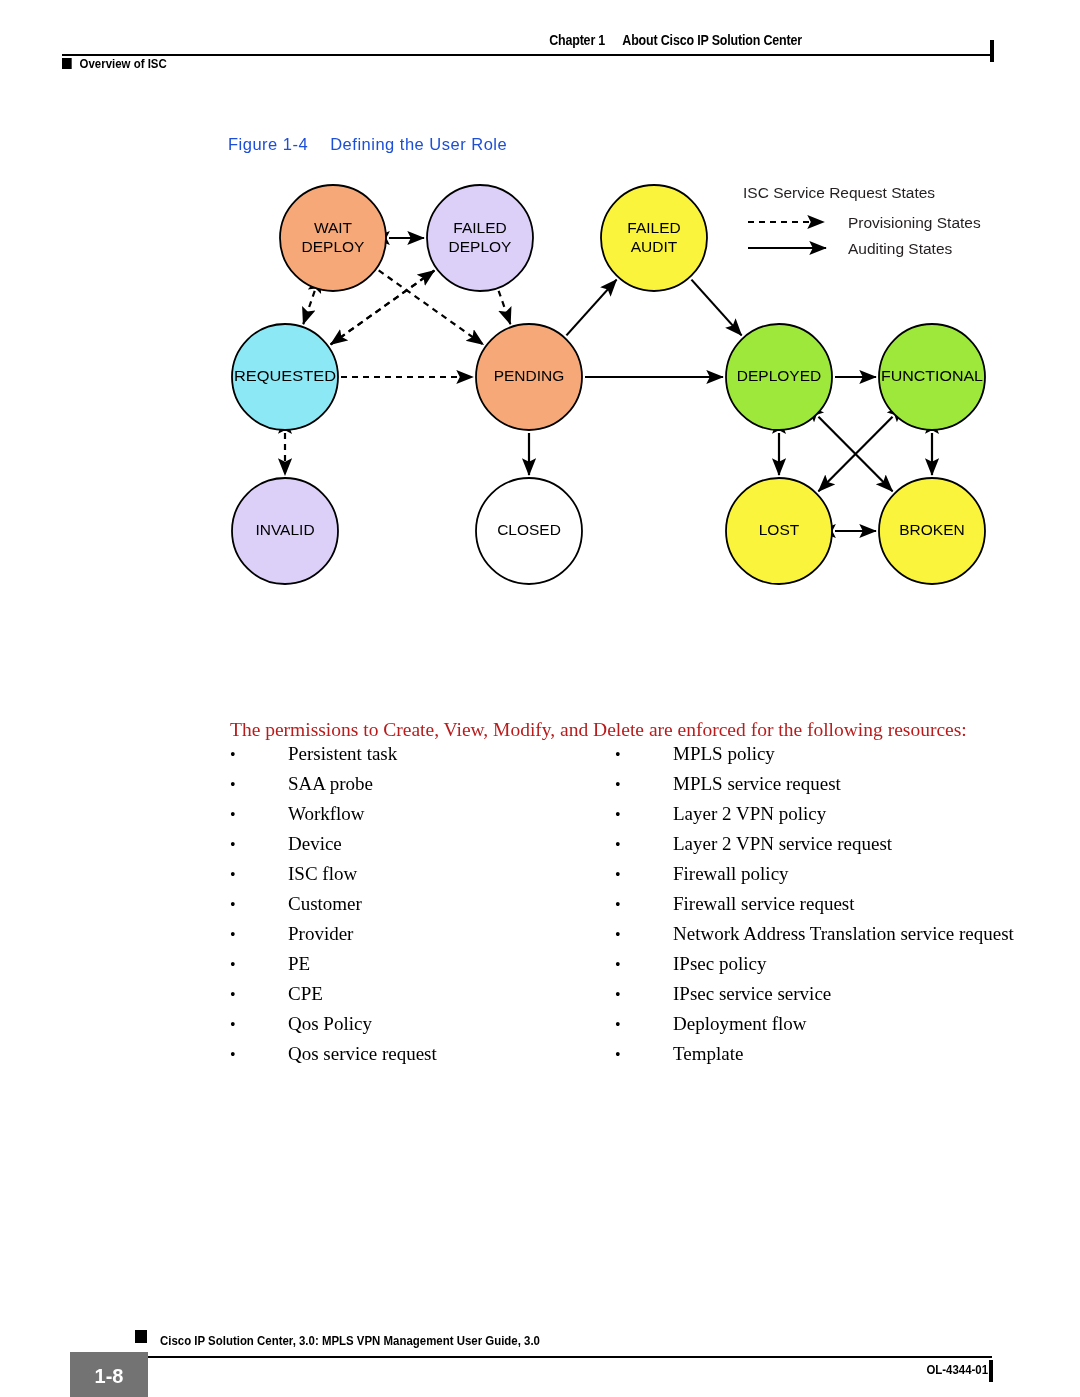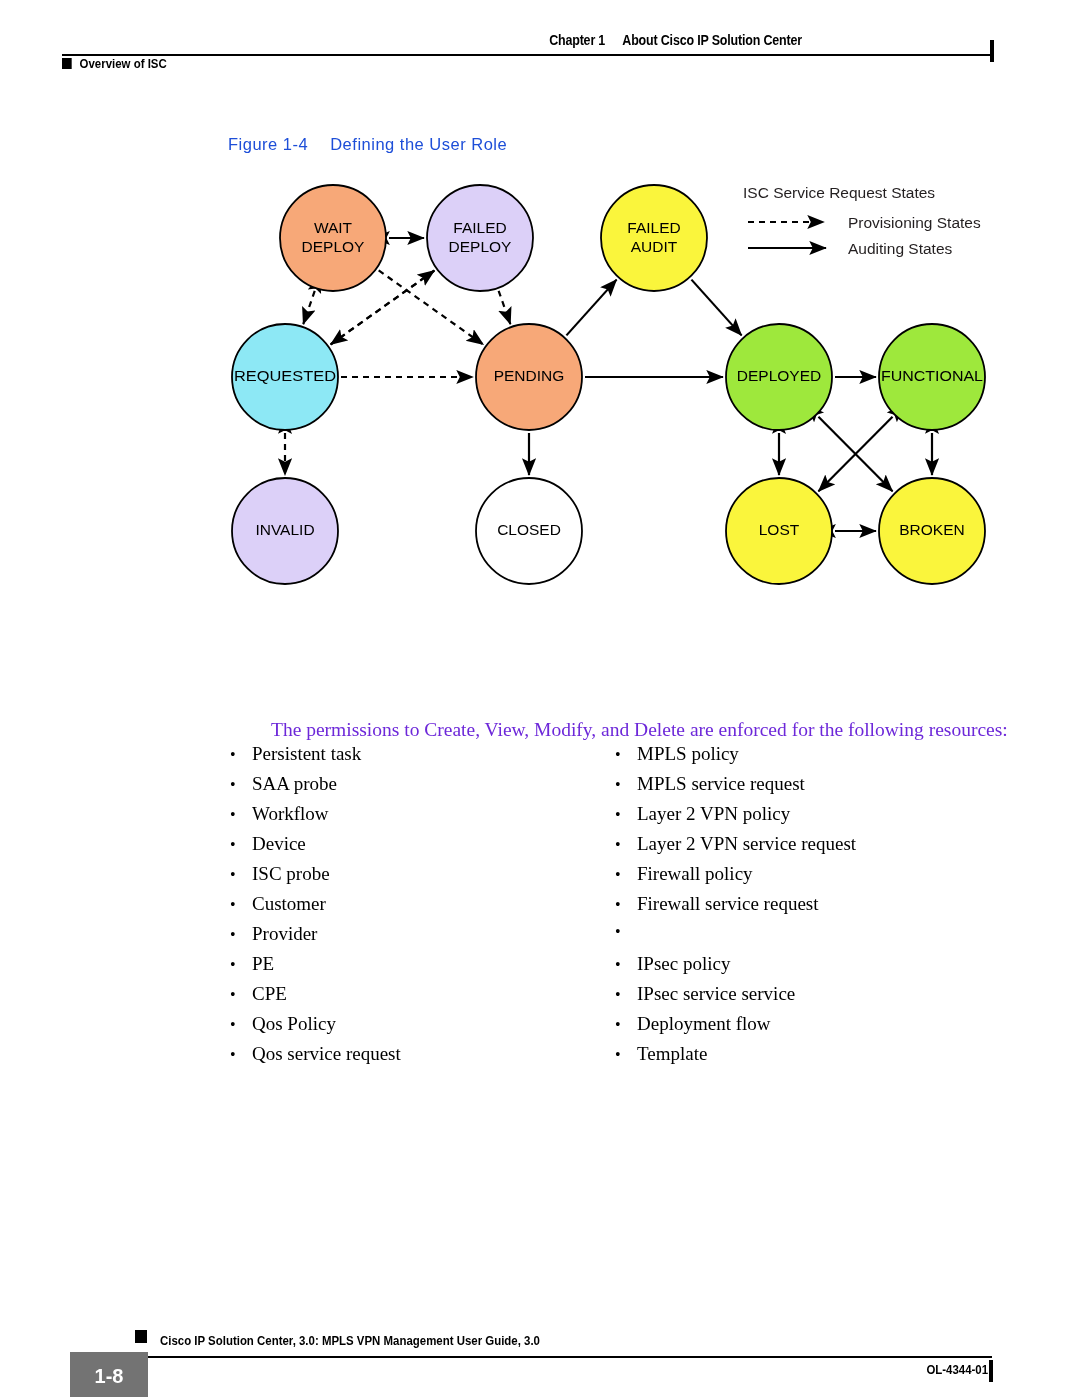--- a/index.html
+++ b/index.html
@@ -67,34 +67,34 @@
   .fig-id {
     font-family:"Liberation Sans", sans-serif;
     font-size:12px; fill:#231f20;
   }
 
   
   #intro-para {
     position:absolute; left:230px; top:697px;
     width:760px;
     font-family:"Liberation Serif", serif;
-    font-size:19.5px; line-height:1.35; color:#6d28d9;margin-left:41px;
+    font-size:19.5px; line-height:1.35; color:#b91c1c;
   }
   #bullets { position:absolute; left:230px; top:744px; width:770px; display:flex; }
   .bcol { width:385px; }
   .bcol.right { width:385px; }
   .bitem {
     display:flex; align-items:baseline;
     font-family:"Liberation Serif", serif;
     font-size:19px; line-height:1.0;
     height:30px;
     color:#000;
   }
   .bdot { width:22px; flex:none; font-size:16px; line-height:1; }
-  .btxt { white-space:nowrap; }
+  .btxt { white-space:nowrap;margin-left:36px; }
 
   
   #footer { position:absolute; left:0; top:1290px; width:1080px; height:90px;margin-top:42px; }
   .ftr-title {
     position:absolute; left:160px; top:1px;
     font-family:"Liberation Sans", sans-serif;
     font-weight:bold; font-size:13px; white-space:nowrap;
     transform:scaleX(0.88); transform-origin:left center;
   }
   .ftr-sq { position:absolute; left:135px; top:-2px; width:12px; height:13px; background:#000; }
@@ -240,21 +240,21 @@
       <div class="bitem">
         <span class="bdot">•</span>
         <span class="btxt">Workflow</span>
       </div>
       <div class="bitem">
         <span class="bdot">•</span>
         <span class="btxt">Device</span>
       </div>
       <div class="bitem">
         <span class="bdot">•</span>
-        <span class="btxt">ISC probe</span>
+        <span class="btxt">ISC flow</span>
       </div>
       <div class="bitem">
         <span class="bdot">•</span>
         <span class="btxt">Customer</span>
       </div>
       <div class="bitem">
         <span class="bdot">•</span>
         <span class="btxt">Provider</span>
       </div>
       <div class="bitem">
@@ -294,20 +294,21 @@
       <div class="bitem">
         <span class="bdot">•</span>
         <span class="btxt">Firewall policy</span>
       </div>
       <div class="bitem">
         <span class="bdot">•</span>
         <span class="btxt">Firewall service request</span>
       </div>
       <div class="bitem">
         <span class="bdot">•</span>
+        <span class="btxt">Network Address Translation service request</span>
       </div>
       <div class="bitem">
         <span class="bdot">•</span>
         <span class="btxt">IPsec policy</span>
       </div>
       <div class="bitem">
         <span class="bdot">•</span>
         <span class="btxt">IPsec service service</span>
       </div>
       <div class="bitem">

